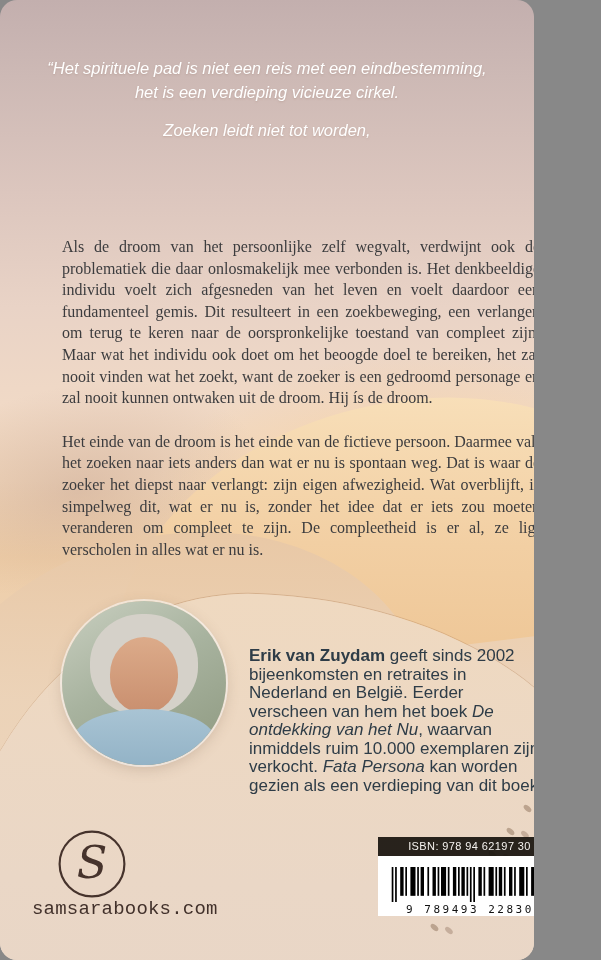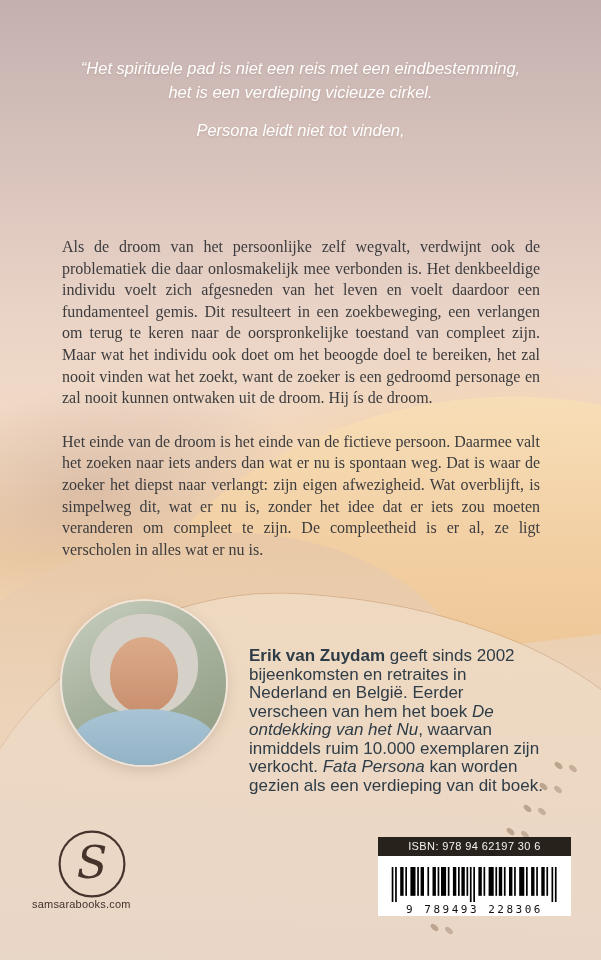--- a/index.html
+++ b/index.html
@@ -1,21 +1,22 @@
 <!DOCTYPE html>
 <html><head>
 <meta charset="utf-8">
 <style>
   html,body{margin:0;padding:0;background:#888;}
   .cover{
-    position:relative;width:601px;height:960px;overflow:hidden;
+    position:relative;width:534px;height:960px;overflow:hidden;
     font-family:"Liberation Sans",sans-serif;
     background:linear-gradient(180deg,
       #c3afae 0%,#cdb9b5 8%,#dcc6be 20%,#e9d3c6 32%,#f0d9c6 42%,
       #f3d9bd 50%,#f0cfa8 58%,#ecd0b2 66%,#ead4c0 76%,#e8d5c6 86%,#e4d2c4 100%);
+    border-radius:17px;
   }
   
   .bg-glow{position:absolute;left:20%;top:34%;width:100%;height:36%;z-index:1;
     background:radial-gradient(ellipse at 60% 50%, rgba(248,206,152,0.75) 0%, rgba(248,206,152,0) 60%);}
   .dune-far{position:absolute;left:18%;top:42%;width:110%;height:26%;z-index:1;
     background:linear-gradient(188deg,#f9e2bd 0%,#f2cfa3 55%,#edc493 100%);
     border-radius:55% 45% 0 0 / 100% 75% 0 0;transform:rotate(-7deg);}
   .dune-mid{position:absolute;left:-15%;top:55%;width:95%;height:30%;z-index:1;opacity:.9;
     background:linear-gradient(175deg,#e7c6a4 0%,#ecd3b8 60%);
     border-radius:60% 40% 0 0 / 95% 55% 0 0;transform:rotate(6deg);}
@@ -49,22 +50,22 @@
   .photo-face{position:absolute;left:29%;top:22%;width:42%;height:46%;
     background:linear-gradient(180deg,#dcab8a,#c98f6f);border-radius:50% 50% 48% 48%;}
   .photo-shirt{position:absolute;left:6%;bottom:-6%;width:88%;height:40%;
     background:linear-gradient(180deg,#a9c4d4,#8fb0c4);border-radius:50% 50% 0 0;}
   .author-bio{position:absolute;left:249px;top:630px;width:296px;z-index:3;
     font-size:17px;line-height:18.5px;color:#2e3c47;}
   .author-bio .bold{font-weight:bold;}
   .author-bio .italic{font-style:italic;}
   
   .logo{position:absolute;left:56px;top:828px;width:72px;height:72px;z-index:3;}
-  .website{position:absolute;left:32px;top:898px;width:160px;z-index:3;text-align:left;
-    font-size:11px;letter-spacing:0.2px;color:#42312b;}
+  .website{position:absolute;left:32px;top:898px;width:160px;z-index:3;text-align:right;
+    font-size:19px;letter-spacing:0.2px;color:#42312b;font-family:Liberation Mono, monospace;}
   
   .isbn-strip{position:absolute;left:378px;top:837px;width:193px;height:19px;z-index:3;
     background:rgba(25,20,15,0.93);color:#f5f2ef;font-size:11px;line-height:19px;
     text-align:center;letter-spacing:0.4px;}
   .barcode-box{position:absolute;left:378px;top:856px;width:193px;height:60px;z-index:3;
     background:#ffffff;display:flex;flex-direction:column;align-items:center;
     padding-top:11px;box-sizing:border-box;}
   .bars{width:170px;height:40px;display:block;}
   .barcode-digits{font-family:"DejaVu Sans Mono",monospace;font-size:11px;
     letter-spacing:2.5px;color:#111;margin-top:1px;white-space:nowrap;}
@@ -86,21 +87,21 @@
   <span class="fp" style="left:488px;top:852px;"></span>
   <span class="fp" style="left:506px;top:829px;"></span>
   <span class="fp" style="left:523px;top:806px;"></span>
   <span class="fp" style="left:539px;top:784px;"></span>
   <span class="fp" style="left:554px;top:763px;"></span>
 
   <div class="quote">
     <div>“Het spirituele pad is niet een reis met een eindbestemming,</div>
     <div>het is een verdieping vicieuze cirkel.</div>
     <div class="gap"></div>
-    <div>Persona leidt niet tot vinden,</div>
+    <div>Zoeken leidt niet tot worden,</div>
   </div>
 
   <div class="body-text">
     <p>Als de droom van het persoonlijke zelf wegvalt, verdwijnt ook de problematiek die daar onlosmakelijk mee verbonden is. Het denkbeeldige individu voelt zich afgesneden van het leven en voelt daardoor een fundamenteel gemis. Dit resulteert in een zoekbeweging, een verlangen om terug te keren naar de oorspronkelijke toestand van compleet zijn. Maar wat het individu ook doet om het beoogde doel te bereiken, het zal nooit vinden wat het zoekt, want de zoeker is een gedroomd personage en zal nooit kunnen ontwaken uit de droom. Hij ís de droom.</p>
     <p>Het einde van de droom is het einde van de fictieve persoon. Daarmee valt het zoeken naar iets anders dan wat er nu is spontaan weg. Dat is waar de zoeker het diepst naar verlangt: zijn eigen afwezigheid. Wat overblijft, is simpelweg dit, wat er nu is, zonder het idee dat er iets zou moeten veranderen om compleet te zijn. De compleetheid is er al, ze ligt verscholen in alles wat er nu is.</p>
   </div>
 
   <div class="author-photo">
     <div class="photo-hair"></div>
     <div class="photo-face"></div>

